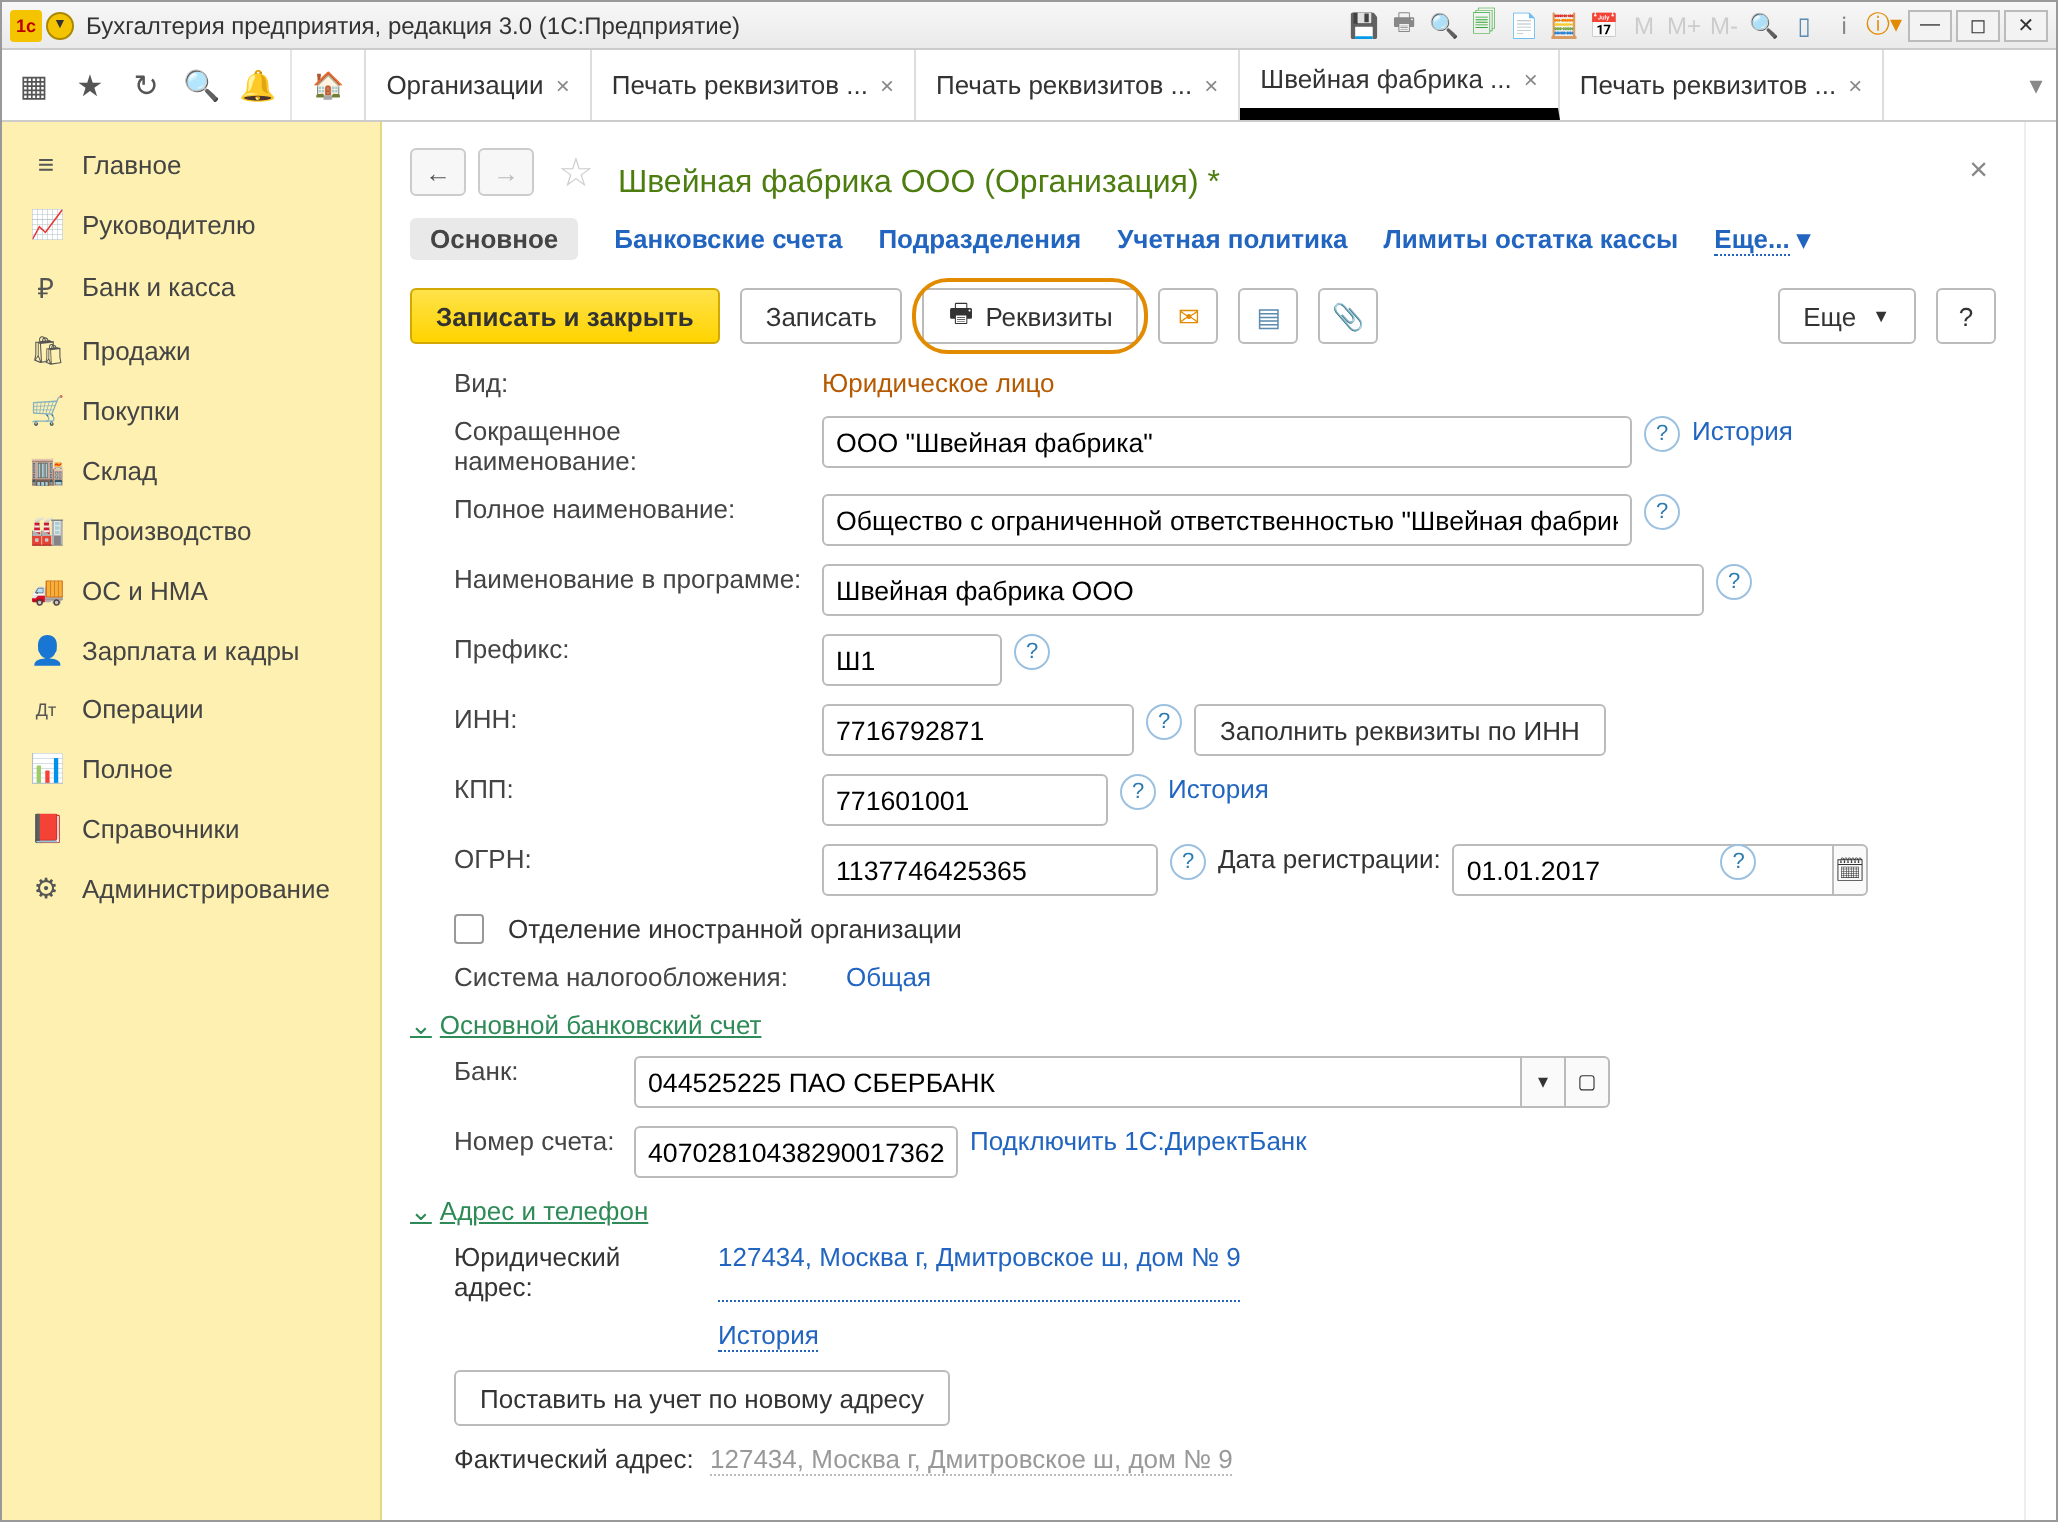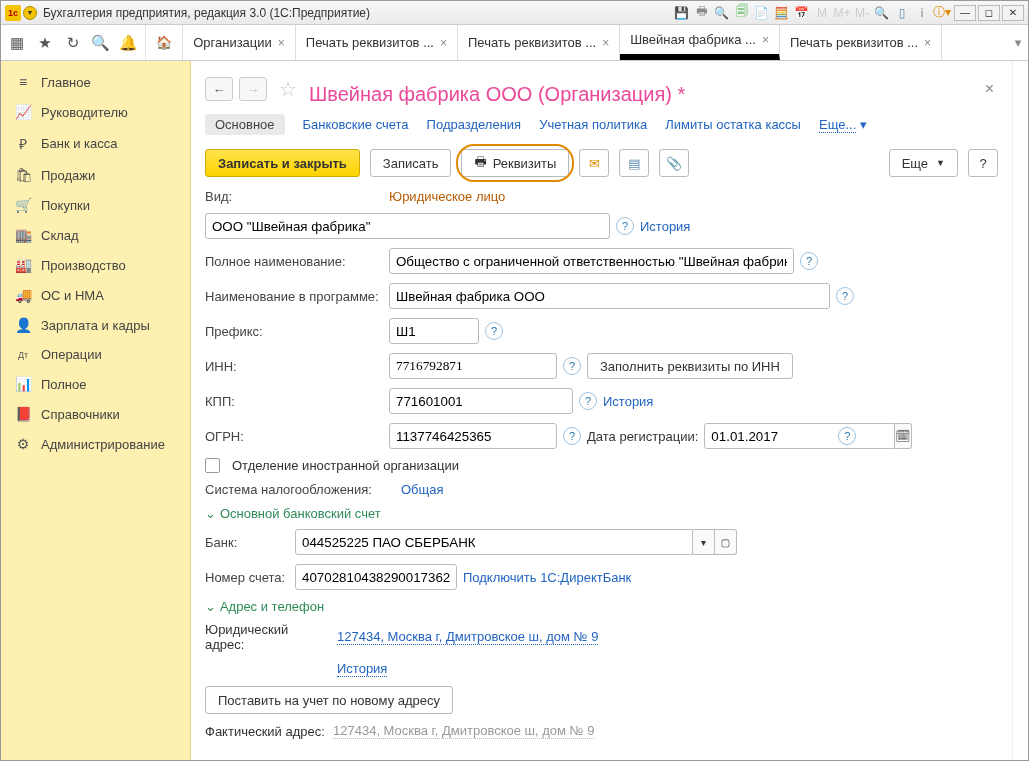--- a/index.html
+++ b/index.html
@@ -32,47 +32,47 @@
   .side-item{display:flex;align-items:center;gap:10px;padding:7px 14px;color:#444;cursor:pointer;}
   .side-ic{width:16px;text-align:center;color:#555;font-size:14px;}
   .content{flex:1;position:relative;display:flex;}
   .scroll{flex:1;overflow-y:auto;padding:10px 14px 20px 14px;}
   .scrollbar{width:16px;border-left:1px solid #eee;}
   
   .navrow{display:flex;align-items:center;gap:6px;margin-bottom:4px;}
   .navbtn{width:28px;height:24px;border:1px solid #ccc;border-radius:3px;background:#f7f7f7;display:inline-flex;align-items:center;justify-content:center;color:#555;}
   .navbtn.disabled{color:#bbb;}
   .star-ic{font-size:20px;color:#ccc;margin:0 6px;}
-  .page-title{font-size:20px;color:#ec4899;margin-top:12px;}
+  .page-title{font-size:16px;color:#4d7c0f;margin-top:12px;}
   .close-x{margin-left:auto;color:#888;font-size:16px;padding:4px;}
   .subtabs{display:flex;gap:18px;margin:8px 0 14px 0;align-items:center;}
-  .subtab{color:#2265c0;cursor:pointer;}
+  .subtab{color:#2265c0;cursor:pointer;font-weight:bold;}
   .subtab.active{background:#e9e9e9;color:#444;padding:3px 10px;border-radius:3px;}
   .subtab.more{color:#2265c0;}
   .dots{border-bottom:1px dotted #2265c0;text-align:right;}
   
   .actions{display:flex;gap:10px;align-items:flex-end;margin-bottom:12px;}
   .btn{height:28px;border:1px solid #bbb;border-radius:3px;background:#fff;padding:0 12px;display:inline-flex;align-items:center;gap:6px;cursor:pointer;}
   .btn.primary{background:linear-gradient(#ffe24a,#ffd400);border-color:#d2a900;font-weight:bold;}
   .btn.icon-only{padding:0;width:30px;justify-content:center;}
   .btn.hl{position:relative;}
   .hl-ring{position:absolute;left:-6px;top:-6px;right:-6px;bottom:-6px;border:2px solid #e38b00;border-radius:18px;pointer-events:none;}
   .actions .spacer{flex:1;}
   .btn .caret{font-size:9px;margin-left:2px;}
   
-  .row{display:flex;align-items:center;margin-bottom:9px;gap:6px;}
+  .row{display:flex;margin-bottom:9px;gap:6px;margin-left:22px;}
   .lbl{width:178px;color:#444;}
   .redish{color:#b55a00;}
   input.fld{height:26px;border:1px solid #bbb;border-radius:3px;padding:0 6px;background:#fff;}
   .help{width:18px;height:18px;border:1px solid #9cc1e0;color:#2a7ab0;border-radius:9px;display:inline-flex;align-items:center;justify-content:center;font-size:11px;cursor:pointer;}
   .link{color:#2265c0;cursor:pointer;}
   .dotlink{color:#2265c0;border-bottom:1px dotted #2265c0;cursor:pointer;}
   .grey{color:#999;}
   .chev{color:#2e8b57;margin-right:4px;}
-  .section-h{color:#2e8b57;margin:8px 0 8px 0;cursor:pointer;}
+  .section-h{color:#2e8b57;margin:8px 0 8px 0;cursor:pointer;text-decoration:underline;}
   .chkbox{width:15px;height:15px;border:1px solid #999;border-radius:2px;margin-right:6px;}
   .combo{display:flex;}
   .combo input{flex:1;border-radius:3px 0 0 3px;}
   .combo .cbtn{width:22px;height:26px;border:1px solid #bbb;border-left:none;background:#fafafa;display:inline-flex;align-items:center;justify-content:center;font-size:10px;}
   .combo .cbtn:last-child{border-radius:0 3px 3px 0;}
   .cal-ic{font-size:12px;}
 </style>
 </head>
 <body>
 
@@ -233,20 +233,21 @@
             </span>
           <span class="btn icon-only">?</span>
         </div>
 
         <div class="row">
           <span class="lbl">Вид:</span>
           <span class="redish">Юридическое лицо</span>
         </div>
 
         <div class="row">
+          <span class="lbl">Сокращенное наименование:</span>
           <input class="fld" style="width: 405px;" value="ООО &quot;Швейная фабрика&quot;">
           <span class="help">?</span>
           <span class="link">История</span>
         </div>
 
         <div class="row">
           <span class="lbl">Полное наименование:</span>
           <input class="fld" style="width: 405px;" value="Общество с ограниченной ответственностью &quot;Швейная фабрика&quot;">
           <span class="help">?</span>
         </div>
@@ -258,28 +259,28 @@
         </div>
 
         <div class="row">
           <span class="lbl">Префикс:</span>
           <input class="fld" style="width: 90px;" value="Ш1">
           <span class="help">?</span>
         </div>
 
         <div class="row">
           <span class="lbl">ИНН:</span>
-          <input class="fld" style="width: 168px; font-family: Liberation Serif, serif;" value="7716792871">
+          <input class="fld" style="width: 156px;" value="7716792871">
           <span class="help">?</span>
           <span class="btn" style="height:26px">Заполнить реквизиты по ИНН</span>
         </div>
 
         <div class="row">
           <span class="lbl">КПП:</span>
-          <input class="fld" style="width: 184px;" value="771601001">
+          <input class="fld" style="width: 143px;" value="771601001">
           <span class="help">?</span>
           <span class="link">История</span>
         </div>
 
         <div class="row">
           <span class="lbl">ОГРН:</span>
           <input class="fld" style="width: 168px;" value="1137746425365">
           <span class="help">?</span>
           <span>Дата регистрации:</span>
           <div class="combo" style="width:128px">
@@ -298,21 +299,21 @@
 
         <div class="row">
           <span class="lbl" style="width:190px">Система налогообложения:</span>
           <span class="link">Общая</span>
         </div>
 
         <div class="section-h"><span class="chev">⌄</span><span>Основной банковский счет</span></div>
 
         <div class="row">
           <span class="lbl" style="width:84px">Банк:</span>
-          <div class="combo" style="width:442px">
+          <div class="combo" style="width:488px">
             <input class="fld" value="044525225 ПАО СБЕРБАНК" style="">
             <span class="cbtn">▾</span>
             <span class="cbtn">▢</span>
           </div>
         </div>
 
         <div class="row">
           <span class="lbl" style="width:84px">Номер счета:</span>
           <input class="fld" style="width: 162px;" value="40702810438290017362">
           <span class="link">Подключить 1С:ДиректБанк</span>

